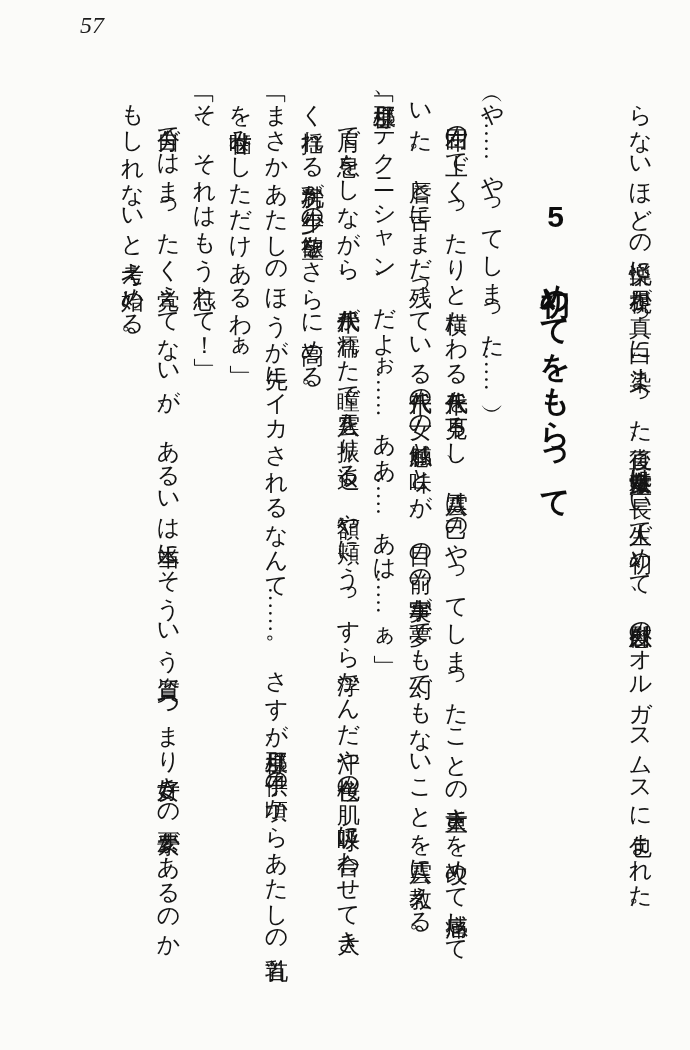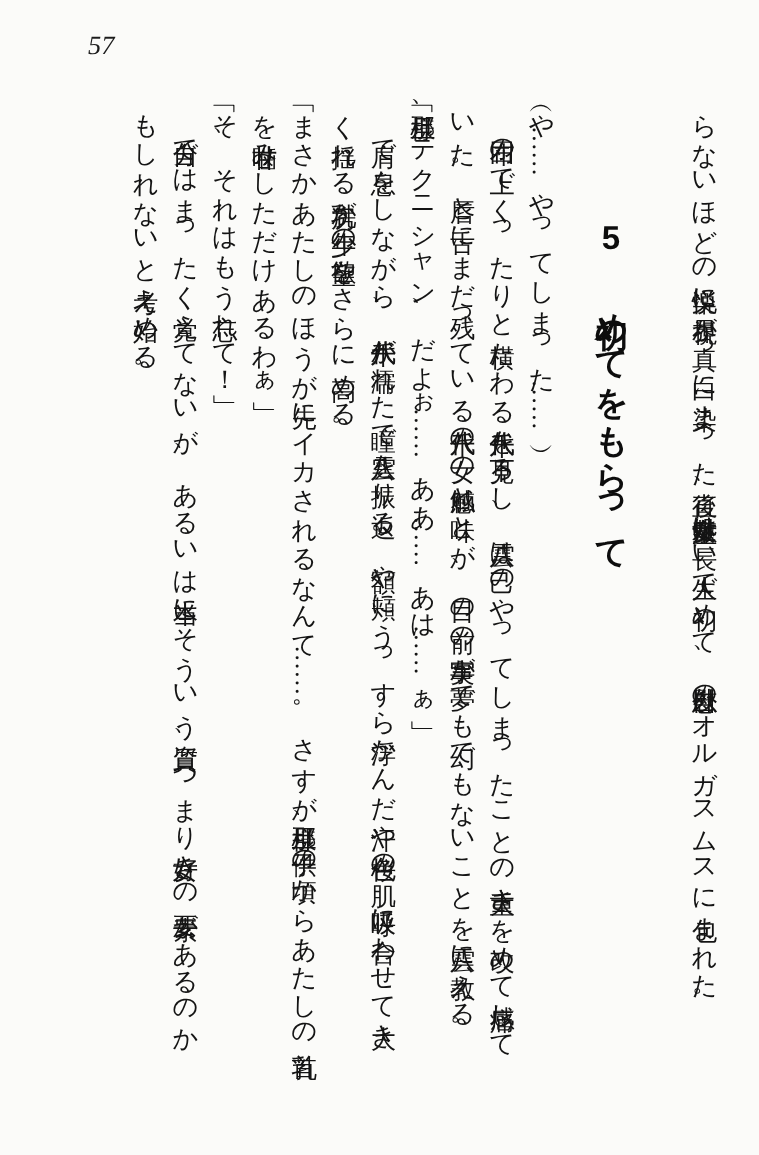--- a/index.html
+++ b/index.html
@@ -14,21 +14,21 @@
   }
   .page {
     position: relative;
     width: 690px;
     height: 1050px;
     background: #fbfbf9;
     overflow: hidden;
   }
   .page-number {
     position: absolute;
-    top: 29px;
+    top: 12px;
     left: 80px;
     font-family: "Liberation Serif", "DejaVu Serif", serif;
     font-style: italic;
     font-size: 24px;
     color: #1c1c1c;
   }
   .text-area {
     position: absolute;
     top: 88px;
     right: 32px;

